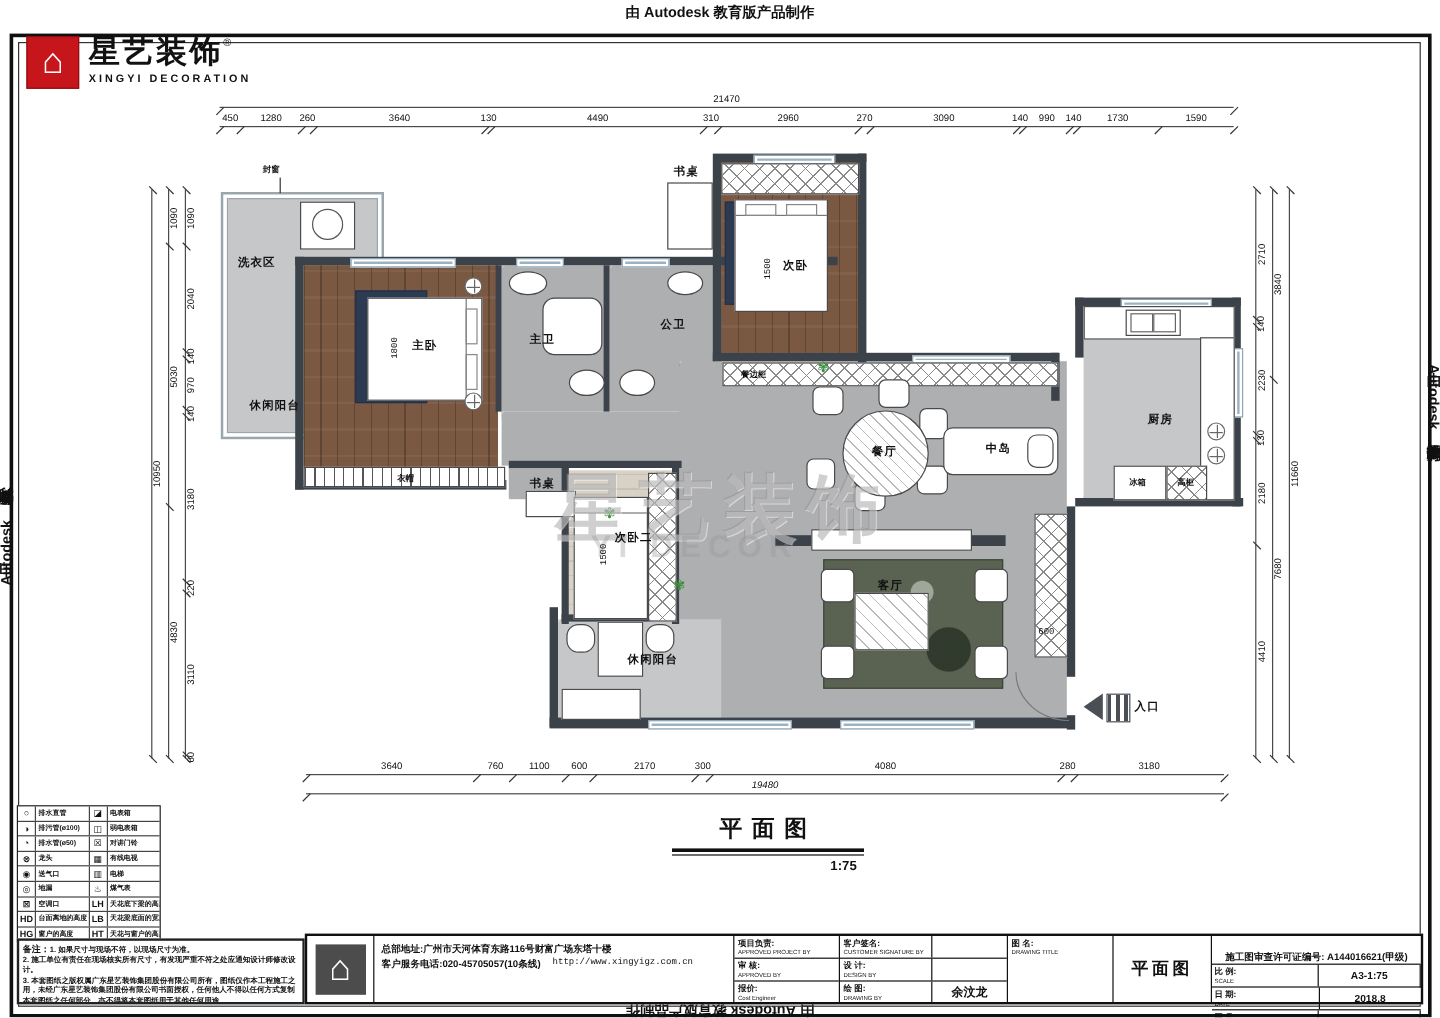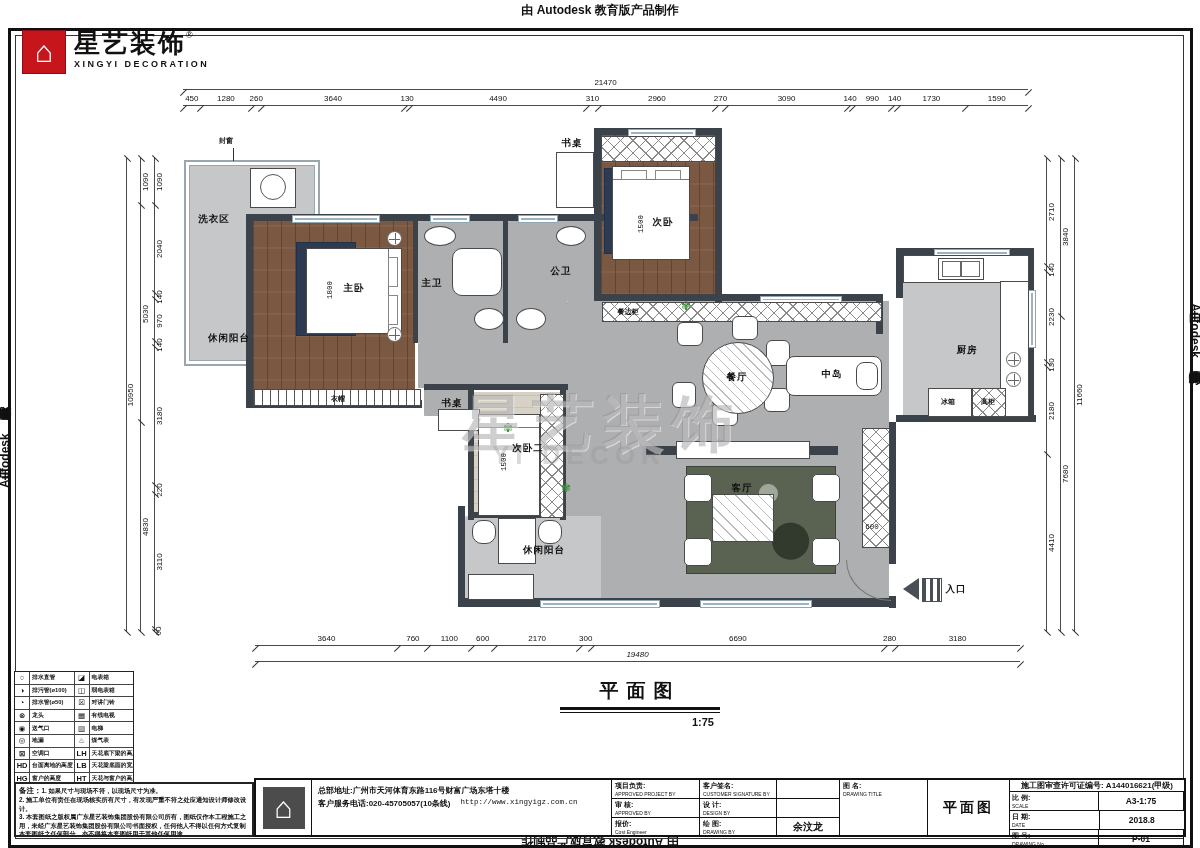--- a/index.html
+++ b/index.html
@@ -119,21 +119,21 @@
   .tb-lab{padding:1px 3px;flex:1;}
   .tb-lab .cn{font-size:7px;font-weight:bold;display:block;}
   .tb-lab .en{font-size:5px;display:block;transform-origin:left top;}
   .tb-val{width:62px;border-left:1px solid #111;display:flex;align-items:center;justify-content:center;
           font-size:10px;font-weight:bold;}
   .tb-colC{width:170px;display:flex;flex-direction:column;}
   .tb-c-row{display:flex;border-bottom:1px solid #111;flex:1;}
   .tb-c-row:last-child{border-bottom:none;}
   .tb-c-lab{width:62px;padding:1px 3px;border-right:1px solid #111;}
   .tb-c-val{flex:1;display:flex;align-items:center;justify-content:center;font-weight:bold;}
-  .tb-colD{flex:1;display:flex;flex-direction:column;border-right:none;}
+  .tb-colD{flex:1;display:flex;flex-direction:column;border-right:none;margin-top:12px;}
   .tb-permit{border-bottom:1px solid #111;font-size:8px;font-weight:bold;display:flex;align-items:center;justify-content:center;height:18px;white-space:nowrap;}
   .tb-grid{flex:1;display:grid;grid-template-columns:1fr;}
   .tb-gcell{border-right:1px solid #111;border-bottom:1px solid #111;display:flex;}
   .tb-gcell:nth-child(2n){border-right:none;}
   .tb-gcell:nth-child(n+3){border-bottom:none;}
   .tb-g-lab{width:42px;padding:1px 2px;border-right:1px solid #111;}
   .tb-g-val{flex:1;display:flex;align-items:center;justify-content:center;font-size:8.5px;font-weight:bold;}
 </style>
 </head>
 <body>
@@ -294,21 +294,21 @@
 
     <div class="wm-cn">星艺装饰</div>
     <div class="wm-en">YI DECOR</div>
 
     <div id="labels">
         <span class="lbl small" style="left: 226px; top: 141px;">封窗</span>
         <span class="lbl room" style="left: 214px; top: 219px;">洗衣区</span>
         <span class="lbl room" style="left: 229px; top: 338px;">休闲阳台</span>
         <span class="lbl room" style="left: 354px; top: 288px;">主卧</span>
         <span class="lbl dim vert" style="left: 330px; top: 290px;">1800</span>
-        <span class="lbl room" style="left: 432px; top: 283px;">主卫</span>
+        <span class="lbl room" style="left: 452px; top: 283px;">主卫</span>
         <span class="lbl room" style="left: 561px; top: 271px;">公卫</span>
         <span class="lbl room" style="left: 572px; top: 143px;">书桌</span>
         <span class="lbl room" style="left: 663px; top: 222px;">次卧</span>
         <span class="lbl dim vert" style="left: 641px; top: 224px;">1500</span>
         <span class="lbl small" style="left: 628px; top: 312px;">餐边柜</span>
         <span class="lbl room" style="left: 737px; top: 377px;">餐厅</span>
         <span class="lbl room" style="left: 832px; top: 374px;">中岛</span>
         <span class="lbl room" style="left: 967px; top: 350px;">厨房</span>
         <span class="lbl small" style="left: 948px; top: 402px;">冰箱</span>
         <span class="lbl small" style="left: 988px; top: 402px;">高柜</span>
@@ -388,21 +388,21 @@
       <div class="hseg" style="flex-grow: 600;">
         <span>600</span>
       </div>
       <div class="hseg" style="flex-grow: 2170;">
         <span>2170</span>
       </div>
       <div class="hseg" style="flex-grow: 300;">
         <span>300</span>
       </div>
       <div class="hseg" style="flex-grow: 7450;">
-        <span>6690</span>
+        <span>4080</span>
       </div>
       <div class="hseg" style="flex-grow: 280;">
         <span>280</span>
       </div>
       <div class="hseg" style="flex-grow: 3180;">
         <span>3180</span>
       </div>
     </div>
   <div class="hdim" id="dim-bot-total" style="left:255px;top:648px;width:765px;">
       <div class="hseg" style="flex-grow: 19480; font-style: italic;">

